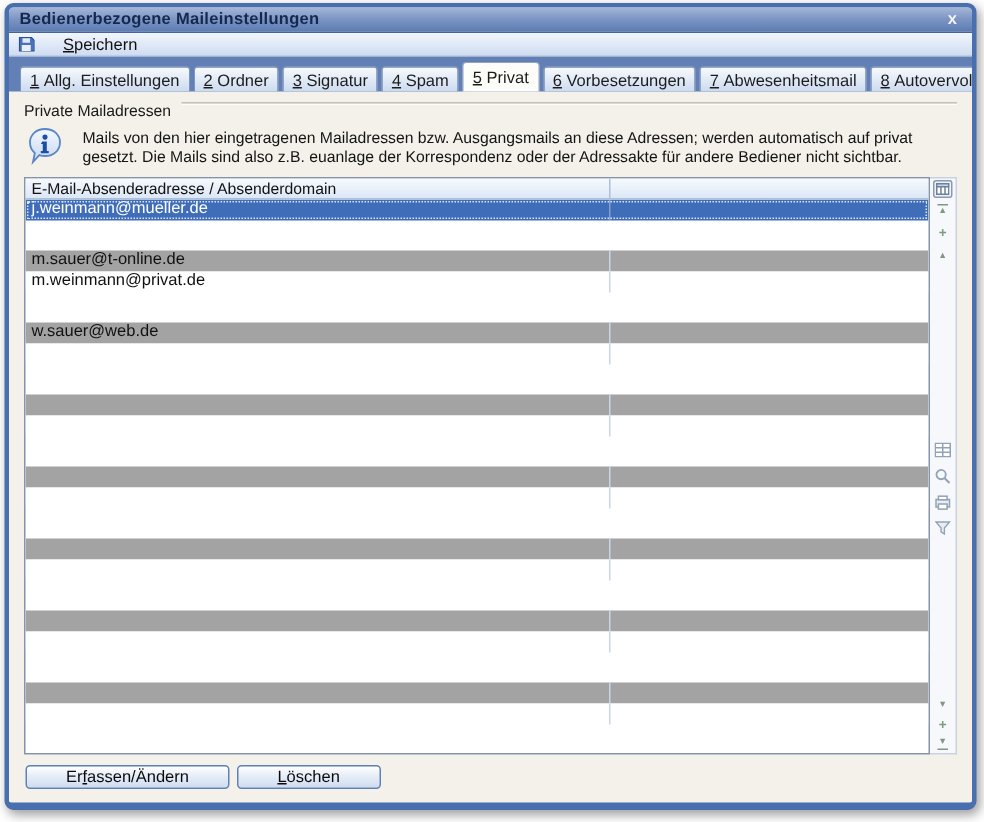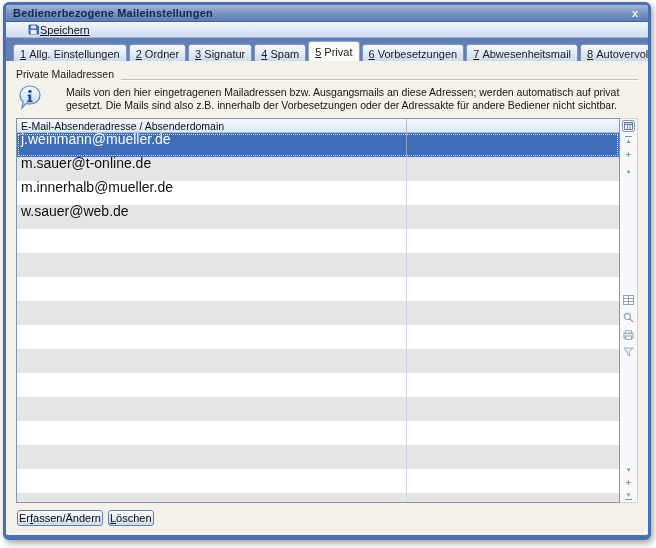--- a/index.html
+++ b/index.html
@@ -23,23 +23,22 @@
     gap:36px;
   }
   .titlebar .title{ font-size:11px; font-weight:bold; color:#15294f; letter-spacing:.2px; }
   .titlebar .close{ margin-left:auto; color:#f2f5fb; font-size:11px; font-weight:bold;
     line-height:11px; padding:0 3px; cursor:default; }
 
   
   .toolbar{
     height:16px; flex:0 0 16px;
     background:linear-gradient(#f2f6fc, #cfdcf1);
-    display:flex; align-items:center; gap:1px; padding:0 22px;
+    display:flex; align-items:center; gap:19px; padding:0 6px;
     border-bottom:1px solid #9fb4d4;
-    text-decoration:underline;
   }
   .toolbar .lbl{ font-size:11px; color:#111; }
 
   
   .tabstrip{
     height:23px; flex:0 0 23px; background:#6280b5;
     display:flex; align-items:flex-end; padding:0 0 0 7px; gap:2px;
   }
   .tab{
     height:17px; padding:1px 6px 0 6px; font-size:11px; color:#1c1c1c;
@@ -48,43 +47,43 @@
     display:flex; align-items:center; white-space:nowrap; cursor:default;
   }
   .tab.active{
     height:20px; background:#fcfcf9; font-weight:normal;
     border-color:#8fa3c2; position:relative; z-index:2;
   }
 
   
   .content{ flex:1; padding:5px 10px 0 10px; display:flex; flex-direction:column; }
 
-  .grouphead{ display:flex; align-items:flex-end; margin:2px 0 3px 0; }
+  .grouphead{ display:flex; align-items:flex-start; margin:2px 0 3px 0; }
   .grouphead .glabel{ font-size:10.5px; color:#1a1a1a; white-space:nowrap; }
   .grouphead .gline{ flex:1; height:0; border-top:1px solid #c2c1b8; margin-left:7px; box-shadow:0 1px 0 #fdfdf9; }
 
   .inforow{ display:flex; align-items:flex-start; margin:1px 0 6px 2px; }
-  .infotext{ margin-left:24px; font-size:10.5px; line-height:13px; color:#141414; padding-top:2px; }
+  .infotext{ margin-left:13px; font-size:10.5px; line-height:13px; color:#141414; padding-top:2px; }
 
   
   .tablewrap{ display:flex; flex:0 0 385px; height:385px;border-radius:19px; }
   .grid{
     flex:1; background:#fff; border:1px solid #8694aa; overflow:hidden;
     display:flex; flex-direction:column;
   }
   .thead{
     flex:0 0 14px; display:flex; font-size:10.5px; color:#111;
     background:linear-gradient(#f7fafe,#dce7f6);
     border-bottom:1px solid #aebfd8;
   }
   .thead .c1{ width:390px; border-right:1px solid #aebfd8; padding:1px 0 0 4px; }
   .thead .c2{ flex:1; }
   .tbody{ flex:1; overflow:hidden; }
-  .trow{ height:24px; display:flex; font-size:14px; color:#111; background:#fff; }
-  .trow.stripe{ background:#e5e5e5; }
+  .trow{ height:14px; display:flex; font-size:11px; color:#111; background:#fff; }
+  .trow.stripe{ background:#a3a3a3;margin-top:20px; }
   .trow .cell1{ width:390px; border-right:1px solid #c9d6ea; padding:0 0 0 4px;
     line-height:13px; white-space:nowrap; overflow:hidden; }
   .trow .cell2{ flex:1; }
   .trow.selected{ background:#3f6db8; color:#fff;
     outline:1px dotted #d9e6fb; outline-offset:-2px; }
   .trow.selected .cell1{ border-right-color:rgba(255,255,255,.35); }
 
   
   .sidestrip{
     flex:0 0 18px; background:#f6f8fb; position:relative;
@@ -100,21 +99,21 @@
     font-size:7px; line-height:8px; color:#7f997f; cursor:default;
   }
   .navico.bar-top::before{ content:""; display:block; margin:0 auto 0 auto; width:7px; border-top:1px solid #7f997f; }
   .navico.bar-bot::after{ content:""; display:block; margin:0 auto; width:7px; border-bottom:1px solid #7f997f; }
   .navico.plus{ font-size:9px; font-weight:bold; color:#7aa07a; }
   .toolico{ position:absolute; left:3px; width:12px; height:12px; cursor:default; }
 
   
   .btnrow{ display:flex; gap:5px; margin:7px 0 0 1px; }
   .btn{
-    height:16px; padding:0 1px; font-size:11px; color:#0a0a0a;
+    height:16px; padding:0 26px; font-size:11px; color:#0a0a0a;
     font-family:"Liberation Sans","DejaVu Sans",sans-serif;
     background:linear-gradient(#ffffff,#e6edf8 45%,#cfdcf0);
     border:1px solid #5f82b5; border-radius:3px; cursor:default;
   }
 
   svg{ display:block; }
 </style>
 </head>
 <body>
 
@@ -163,41 +162,41 @@
                 <stop offset="1" stop-color="#c6d9f2"></stop>
             </linearGradient>
           </defs>
           <path d="M12 2 C18 2 22 6 22 11 C22 16 18 20 12 20 C10.6 20 9.3 19.8 8.2 19.4 L4 24 L5.2 18 C3.2 16.3 2 13.8 2 11 C2 6 6 2 12 2 Z" fill="url(#ib)" stroke="#5a86c8" stroke-width="1.2"></path>
           <circle cx="12" cy="7.4" r="1.7" fill="#1f4fa0"></circle>
           <path d="M10.2 10.4 h3 v6.2 h1.3 v1.6 h-5.3 v-1.6 h1.3 v-4.6 h-1.3 z" fill="#1f4fa0"></path>
         </svg>
       </span>
       <div class="infotext" id="info-lines">
           <div>Mails von den hier eingetragenen Mailadressen bzw. Ausgangsmails an diese Adressen; werden automatisch auf privat</div>
-          <div>gesetzt. Die Mails sind also z.B. innerhalb der Vorbesetzungen oder der Adressakte für andere Bediener nicht sichtbar.</div>
+          <div>gesetzt. Die Mails sind also z.B. euanlage der Korrespondenz oder der Adressakte für andere Bediener nicht sichtbar.</div>
         </div>
     </div>
 
     <div class="tablewrap">
       <div class="grid">
         <div class="thead">
           <div class="c1">E-Mail-Absenderadresse / Absenderdomain</div>
           <div class="c2"></div>
         </div>
         <div class="tbody" id="rows">
             <div class="trow selected">
               <div class="cell1">j.weinmann@mueller.de</div>
               <div class="cell2"></div>
             </div>
             <div class="trow stripe">
               <div class="cell1">m.sauer@t-online.de</div>
               <div class="cell2"></div>
             </div>
             <div class="trow">
-              <div class="cell1">m.innerhalb@mueller.de</div>
+              <div class="cell1">m.weinmann@privat.de</div>
               <div class="cell2"></div>
             </div>
             <div class="trow stripe">
               <div class="cell1">w.sauer@web.de</div>
               <div class="cell2"></div>
             </div>
             <div class="trow">
               <div class="cell1"></div>
               <div class="cell2"></div>
             </div>

